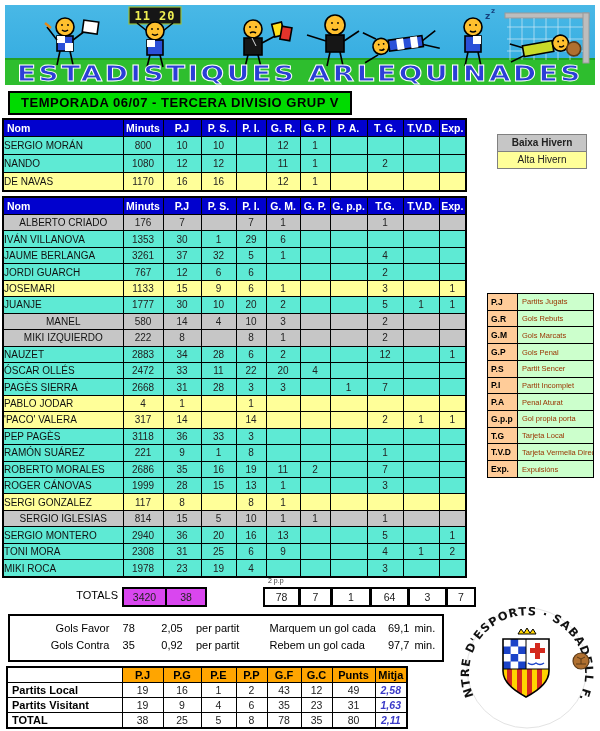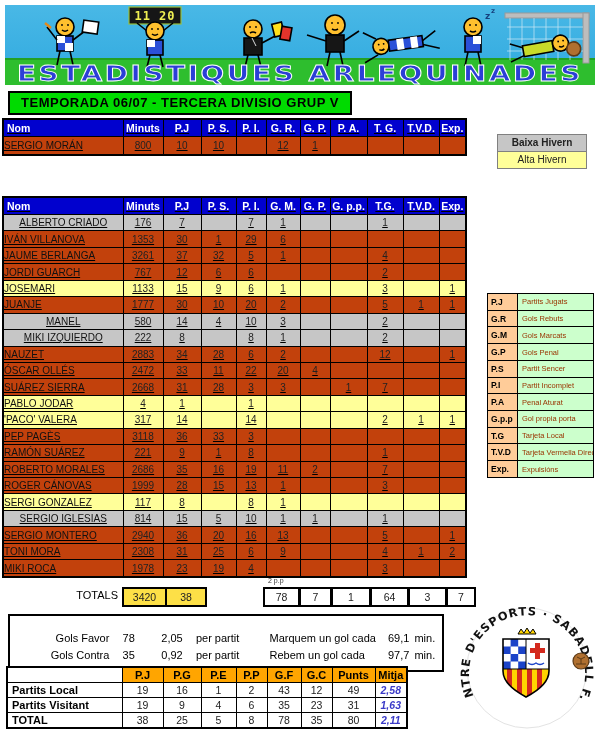--- a/index.html
+++ b/index.html
@@ -9,21 +9,21 @@
 
   
   #banner{left:5px;top:5px;width:590px;height:80px;}
 
   
   #season{left:8px;top:91px;width:340px;height:20px;background:#00DB00;
           border:2px solid #000;color:#000;font-weight:bold;font-size:13px;
           text-align:center;line-height:20px;letter-spacing:.5px;}
 
   
-  table.stat{border-collapse:collapse;table-layout:fixed;border:2px solid #000;background:#c2410c;text-decoration:underline;}
+  table.stat{border-collapse:collapse;table-layout:fixed;border:2px solid #000;background:#5eead4;}
   table.stat th,table.stat td{border:1px solid #000;overflow:hidden;white-space:nowrap;padding:0;}
   table.stat th{background:#0101CE;color:#FFF;font-size:10.5px;font-weight:bold;height:16px;text-align:center;}
   table.stat th.name{text-align:left;padding-left:3px;}
   td.name{font-size:10px;text-align:left;padding-left:3px;color:#111;margin-left:39px;}
   td.num{font-size:10px;text-align:center;color:#222;}
   tr.hl-yellow td{background:#FFFF99;}
   tr.hl-gray td{background:#C6C6C6;text-align:center;}
   #gk-table{left:2px;top:118px;width:465px;}
   #gk-table td{height:17px;}
   #main-table{left:2px;top:196px;width:465px;height:382px;}
@@ -34,31 +34,31 @@
   #baixa{top:134px;background:#C6C6C6;border-bottom:none;font-weight:bold;}
   #alta{top:151px;background:#FFFF99;}
 
   
   #abbr-table{left:487px;top:293px;width:106px;height:185px;border-collapse:collapse;table-layout:fixed;}
   #abbr-table td{border:1px solid #000;overflow:hidden;white-space:nowrap;}
   #abbr-table td.a{background:#FFCC99;font-weight:bold;font-size:8.5px;padding-left:3px;color:#000;}
   #abbr-table td.b{background:#CCFFCC;font-size:7.5px;color:#993300;padding-left:4px;}
 
   
-  .tot-box{top:587px;height:16px;border:2px solid #000;background:#fde047;
+  .tot-box{top:587px;height:16px;border:2px solid #000;background:#d946ef;
            font-size:10.5px;text-align:center;line-height:16px;color:#222;}
   #totals-label{left:0;top:589px;width:118px;font-size:11px;text-align:right;color:#000;}
   #pp-note{left:268px;top:577px;font-size:7px;color:#333;}
   #tot-group{left:263px;top:587px;display:flex;}
   #tot-group span{display:block;height:16px;border:2px solid #000;border-left:1px solid #000;
                   background:#fff;font-size:10.5px;text-align:center;line-height:16px;color:#222;}
   #tot-group span:first-child{border-left:2px solid #000;}
 
   
-  #goals-box{left:8px;top:614px;width:432px;height:40px;border:2px solid #000;padding-top:14px;}
+  #goals-box{left:8px;top:614px;width:432px;height:40px;border:2px solid #000;padding-top:4px;}
   .gl-row{display:flex;height:17px;line-height:17px;font-size:11px;color:#000;}
   .gl-label{width:108px;text-align:right;}
   .gl-total{width:42px;text-align:center;}
   .gl-rate{width:52px;text-align:center;}
   .gl-per{width:80px;text-align:left;}
   .gl-phrase{width:118px;text-align:left;}
   .gl-mins{width:34px;text-align:right;}
   .gl-unit{width:30px;text-align:left;padding-left:5px;}
 
   
@@ -223,21 +223,47 @@
         <td class="num">10</td>
         <td class="num"></td>
         <td class="num">12</td>
         <td class="num">1</td>
         <td class="num"></td>
         <td class="num"></td>
         <td class="num"></td>
         <td class="num"></td>
       </tr>
 
-
+      <tr>
+        <td class="name">NANDO</td>
+        <td class="num">1080</td>
+        <td class="num">12</td>
+        <td class="num">12</td>
+        <td class="num"></td>
+        <td class="num">11</td>
+        <td class="num">1</td>
+        <td class="num"></td>
+        <td class="num">2</td>
+        <td class="num"></td>
+        <td class="num"></td>
+      </tr>
+
+      <tr class="hl-yellow">
+        <td class="name">DE NAVAS</td>
+        <td class="num">1170</td>
+        <td class="num">16</td>
+        <td class="num">16</td>
+        <td class="num"></td>
+        <td class="num">12</td>
+        <td class="num">1</td>
+        <td class="num"></td>
+        <td class="num"></td>
+        <td class="num"></td>
+        <td class="num"></td>
+      </tr>
     </tbody>
 </table>
 
 <div id="baixa" class="abs winter">Baixa Hivern</div>
 <div id="alta" class="abs winter">Alta Hivern</div>
 
 <table id="main-table" class="stat abs">
   <colgroup>
     <col style="width:120px">
       <col style="width:40px">
@@ -402,21 +428,21 @@
         <td class="num">22</td>
         <td class="num">20</td>
         <td class="num">4</td>
         <td class="num"></td>
         <td class="num"></td>
         <td class="num"></td>
         <td class="num"></td>
       </tr>
 
       <tr>
-        <td class="name">SUÁREZ SIERRA</td>
+        <td class="name">PAGÈS SIERRA</td>
         <td class="num">2668</td>
         <td class="num">31</td>
         <td class="num">28</td>
         <td class="num">3</td>
         <td class="num">3</td>
         <td class="num"></td>
         <td class="num">1</td>
         <td class="num">7</td>
         <td class="num"></td>
         <td class="num"></td>

